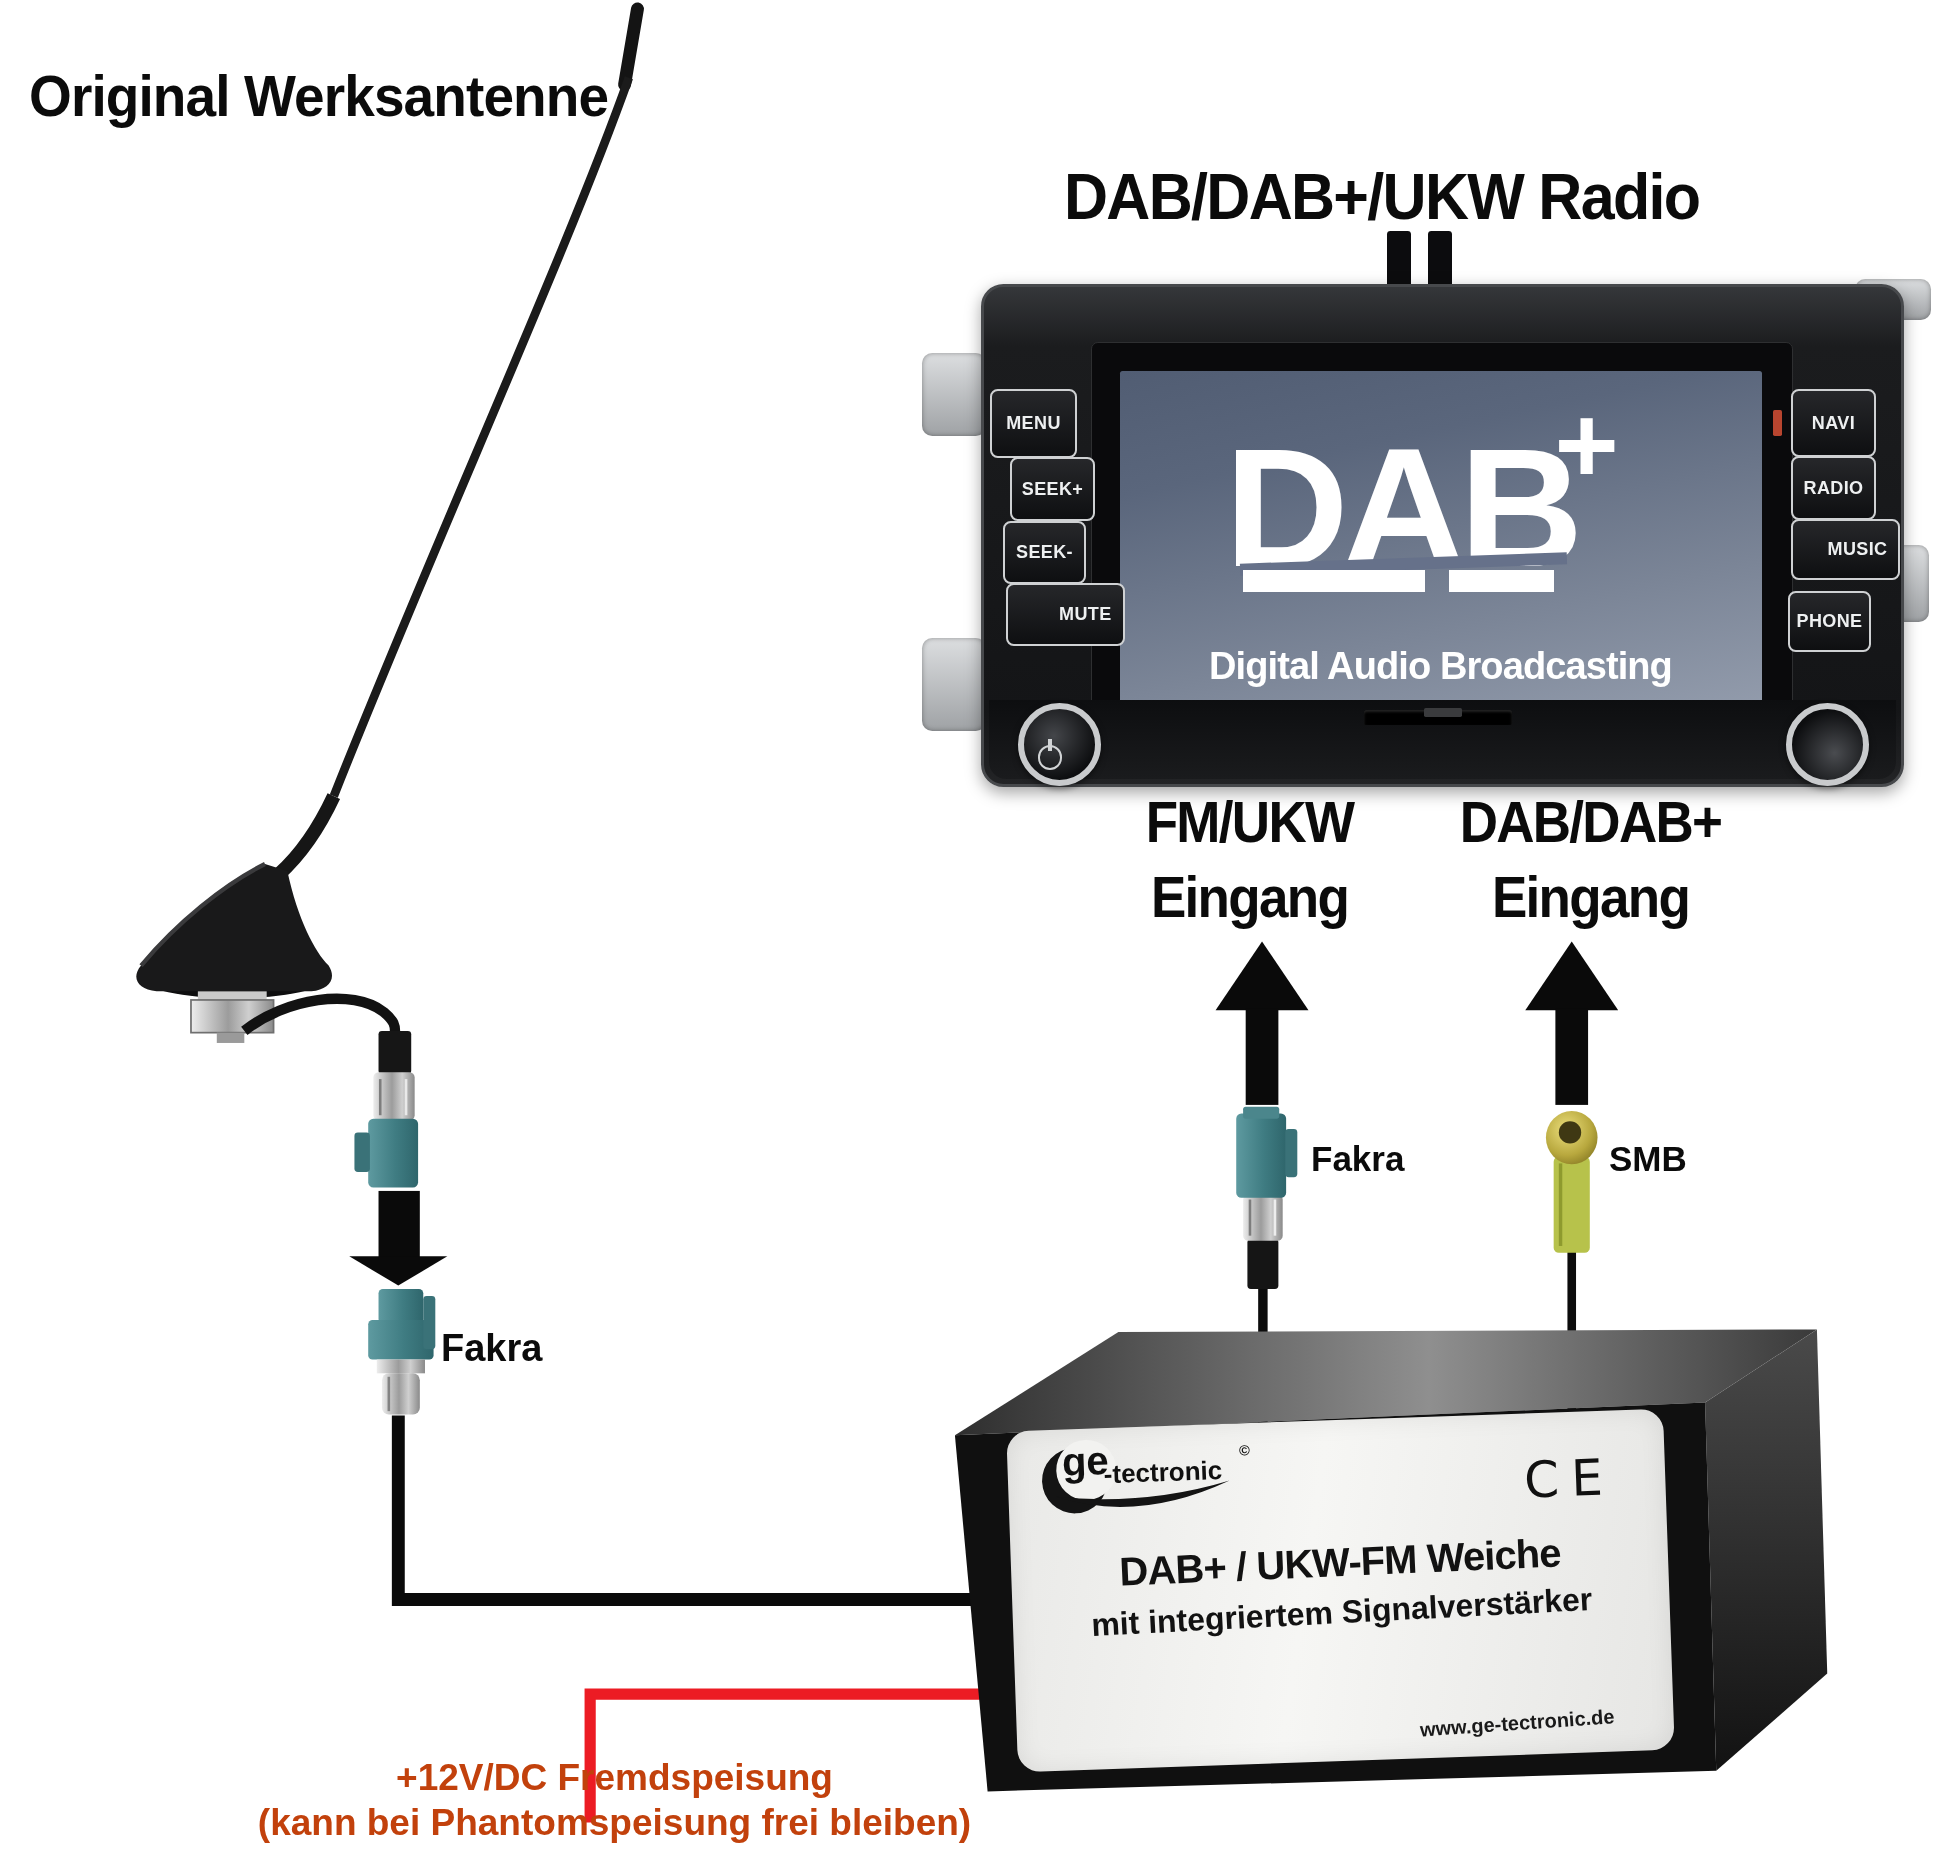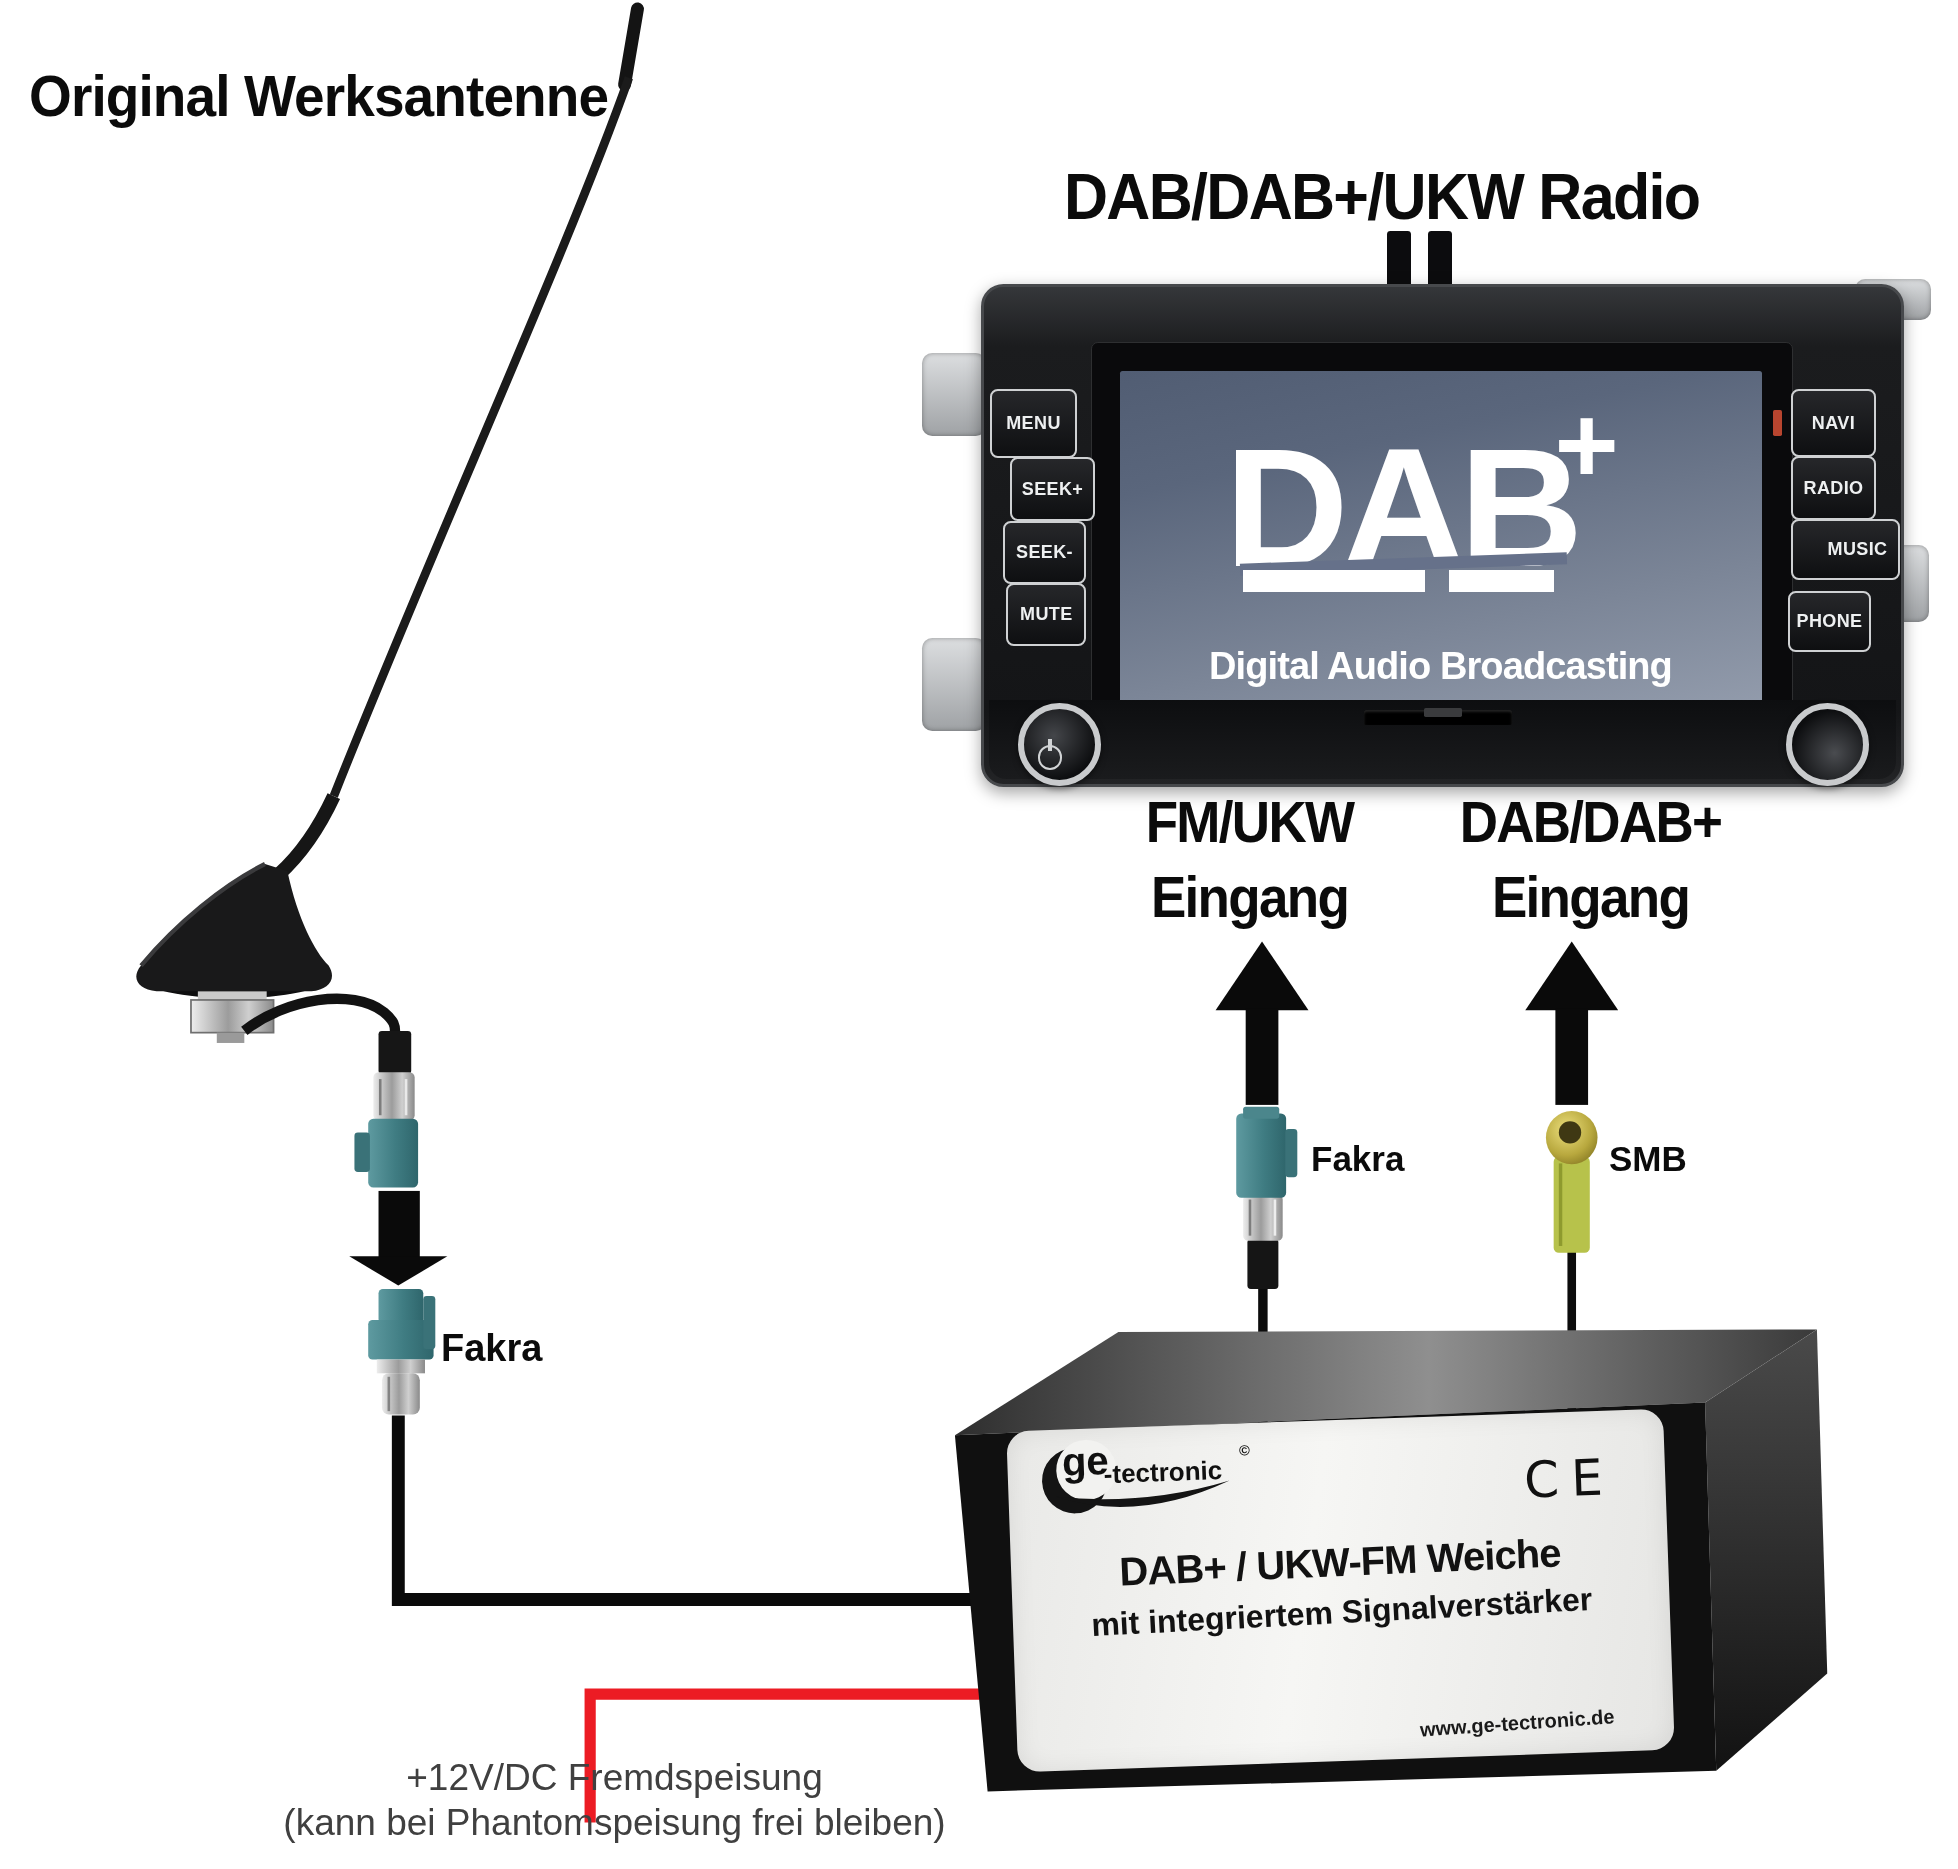--- a/index.html
+++ b/index.html
@@ -7,21 +7,21 @@
   .stage{position:relative;width:1958px;height:1870px;background:#ffffff;overflow:hidden;}
   .abs{position:absolute;}
   svg.layer{position:absolute;left:0;top:0;}
 
   
   .h-main{font-size:55px;font-weight:800;color:#0b0b0b;letter-spacing:-0.9px;transform:scaleY(1.06);transform-origin:left top;white-space:nowrap;}
   .h-radio{font-size:61px;font-weight:800;color:#0b0b0b;letter-spacing:-1.7px;transform:scaleY(1.05);transform-origin:left top;white-space:nowrap;}
   .io-label{font-weight:800;color:#0b0b0b;font-size:53px;text-align:center;line-height:1.30;letter-spacing:-1.7px;transform:scaleY(1.08);transform-origin:center top;}
   .io-label span{display:block;}
   .conn-label{font-weight:800;color:#0b0b0b;white-space:nowrap;}
-  .power-note{font-weight:400;color:#404040;font-size:37px;text-align:center;line-height:1.22;}
+  .power-note{font-weight:700;color:#c2410c;font-size:37px;text-align:center;line-height:1.22;}
   .power-note span{display:block;}
 
   
   .tab-top{background:#0c0c0e;border-radius:3.4px 3.4px 0 0;}
   .tab-side{background:linear-gradient(180deg,#dcdee0,#9fa2a5);border-radius:10.3px;box-shadow:inset 0 0 5.2px rgba(0,0,0,.35);}
   .radio{background:linear-gradient(180deg,#35373a 0%,#1b1c1e 12%,#141517 85%,#232426 100%);
          border:3.4px solid #47494c;border-radius:22.4px;box-shadow:0 5.2px 15.5px rgba(0,0,0,.35);}
   .r-top{background:linear-gradient(180deg,#070708,#131416);border-radius:17px 17px 0 0;border-bottom:1.7px solid #3a3b3d;}
   .btn{display:flex;align-items:center;justify-content:center;background:linear-gradient(180deg,#26272a,#0e0f11);
        border:2.6px solid #cfd1d3;border-radius:7.7px;color:#eef0f1;font-weight:bold;}
@@ -201,21 +201,21 @@
 
     <div class="abs btn btn-side" style="left:6px;top:102px;width:83px;height:65px;align-items:center;">
         <span>MENU</span>
       </div>
     <div class="abs btn btn-side" style="left:17px;top:170px;width:81px;height:60px;margin-left:9px;">
         <span>SEEK+</span>
       </div>
     <div class="abs btn btn-side" style="left:19px;top:234px;width:79px;height:59px;">
         <span>SEEK-</span>
       </div>
-    <div class="abs btn btn-side" style="left:22.4px;top:296px;width:76px;height:59px;">
+    <div class="abs btn btn-side" style="left:22.4px;top:296px;width:76px;height:59px;padding-left:39px;">
         <span>MUTE</span>
       </div>
 
     <div class="abs btn btn-side" style="left:807px;top:102px;width:81px;height:64px;">
         <span>NAVI</span>
       </div>
     <div class="abs btn btn-side" style="left:807px;top:169px;width:81px;height:60px;">
         <span>RADIO</span>
       </div>
     <div class="abs btn btn-side" style="left:807px;top:232px;width:81px;height:57px;padding-left:24px;">

